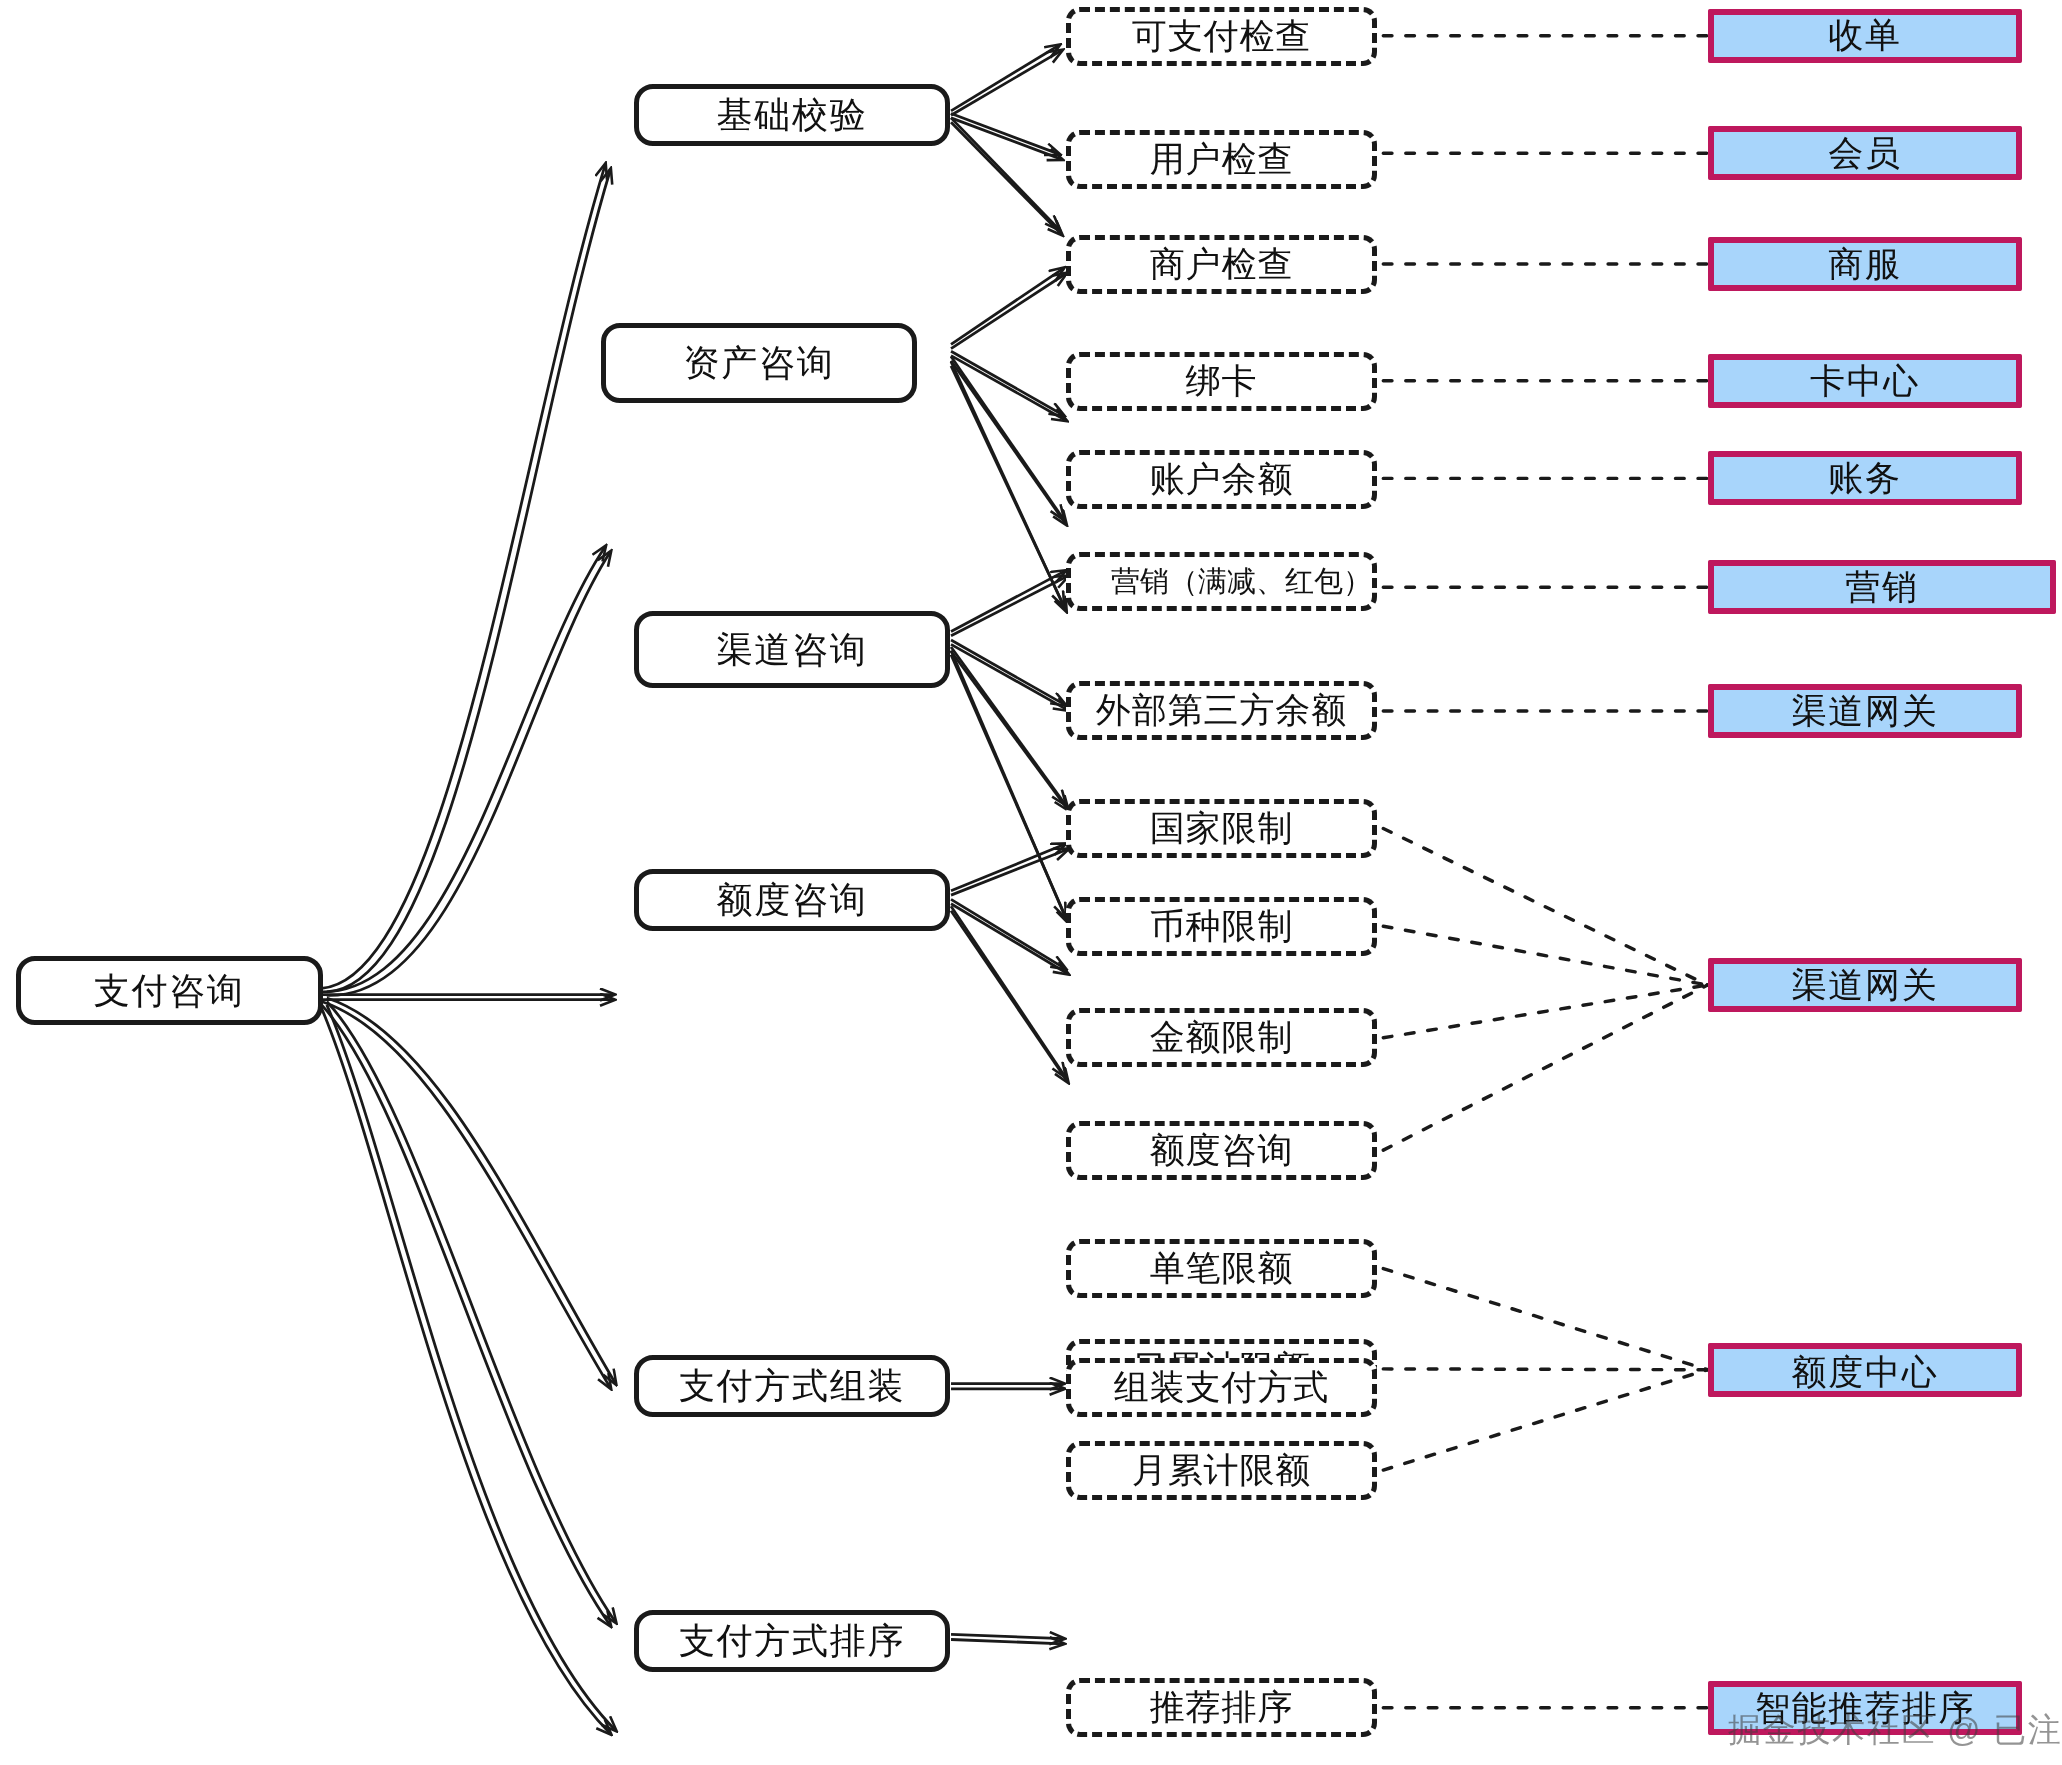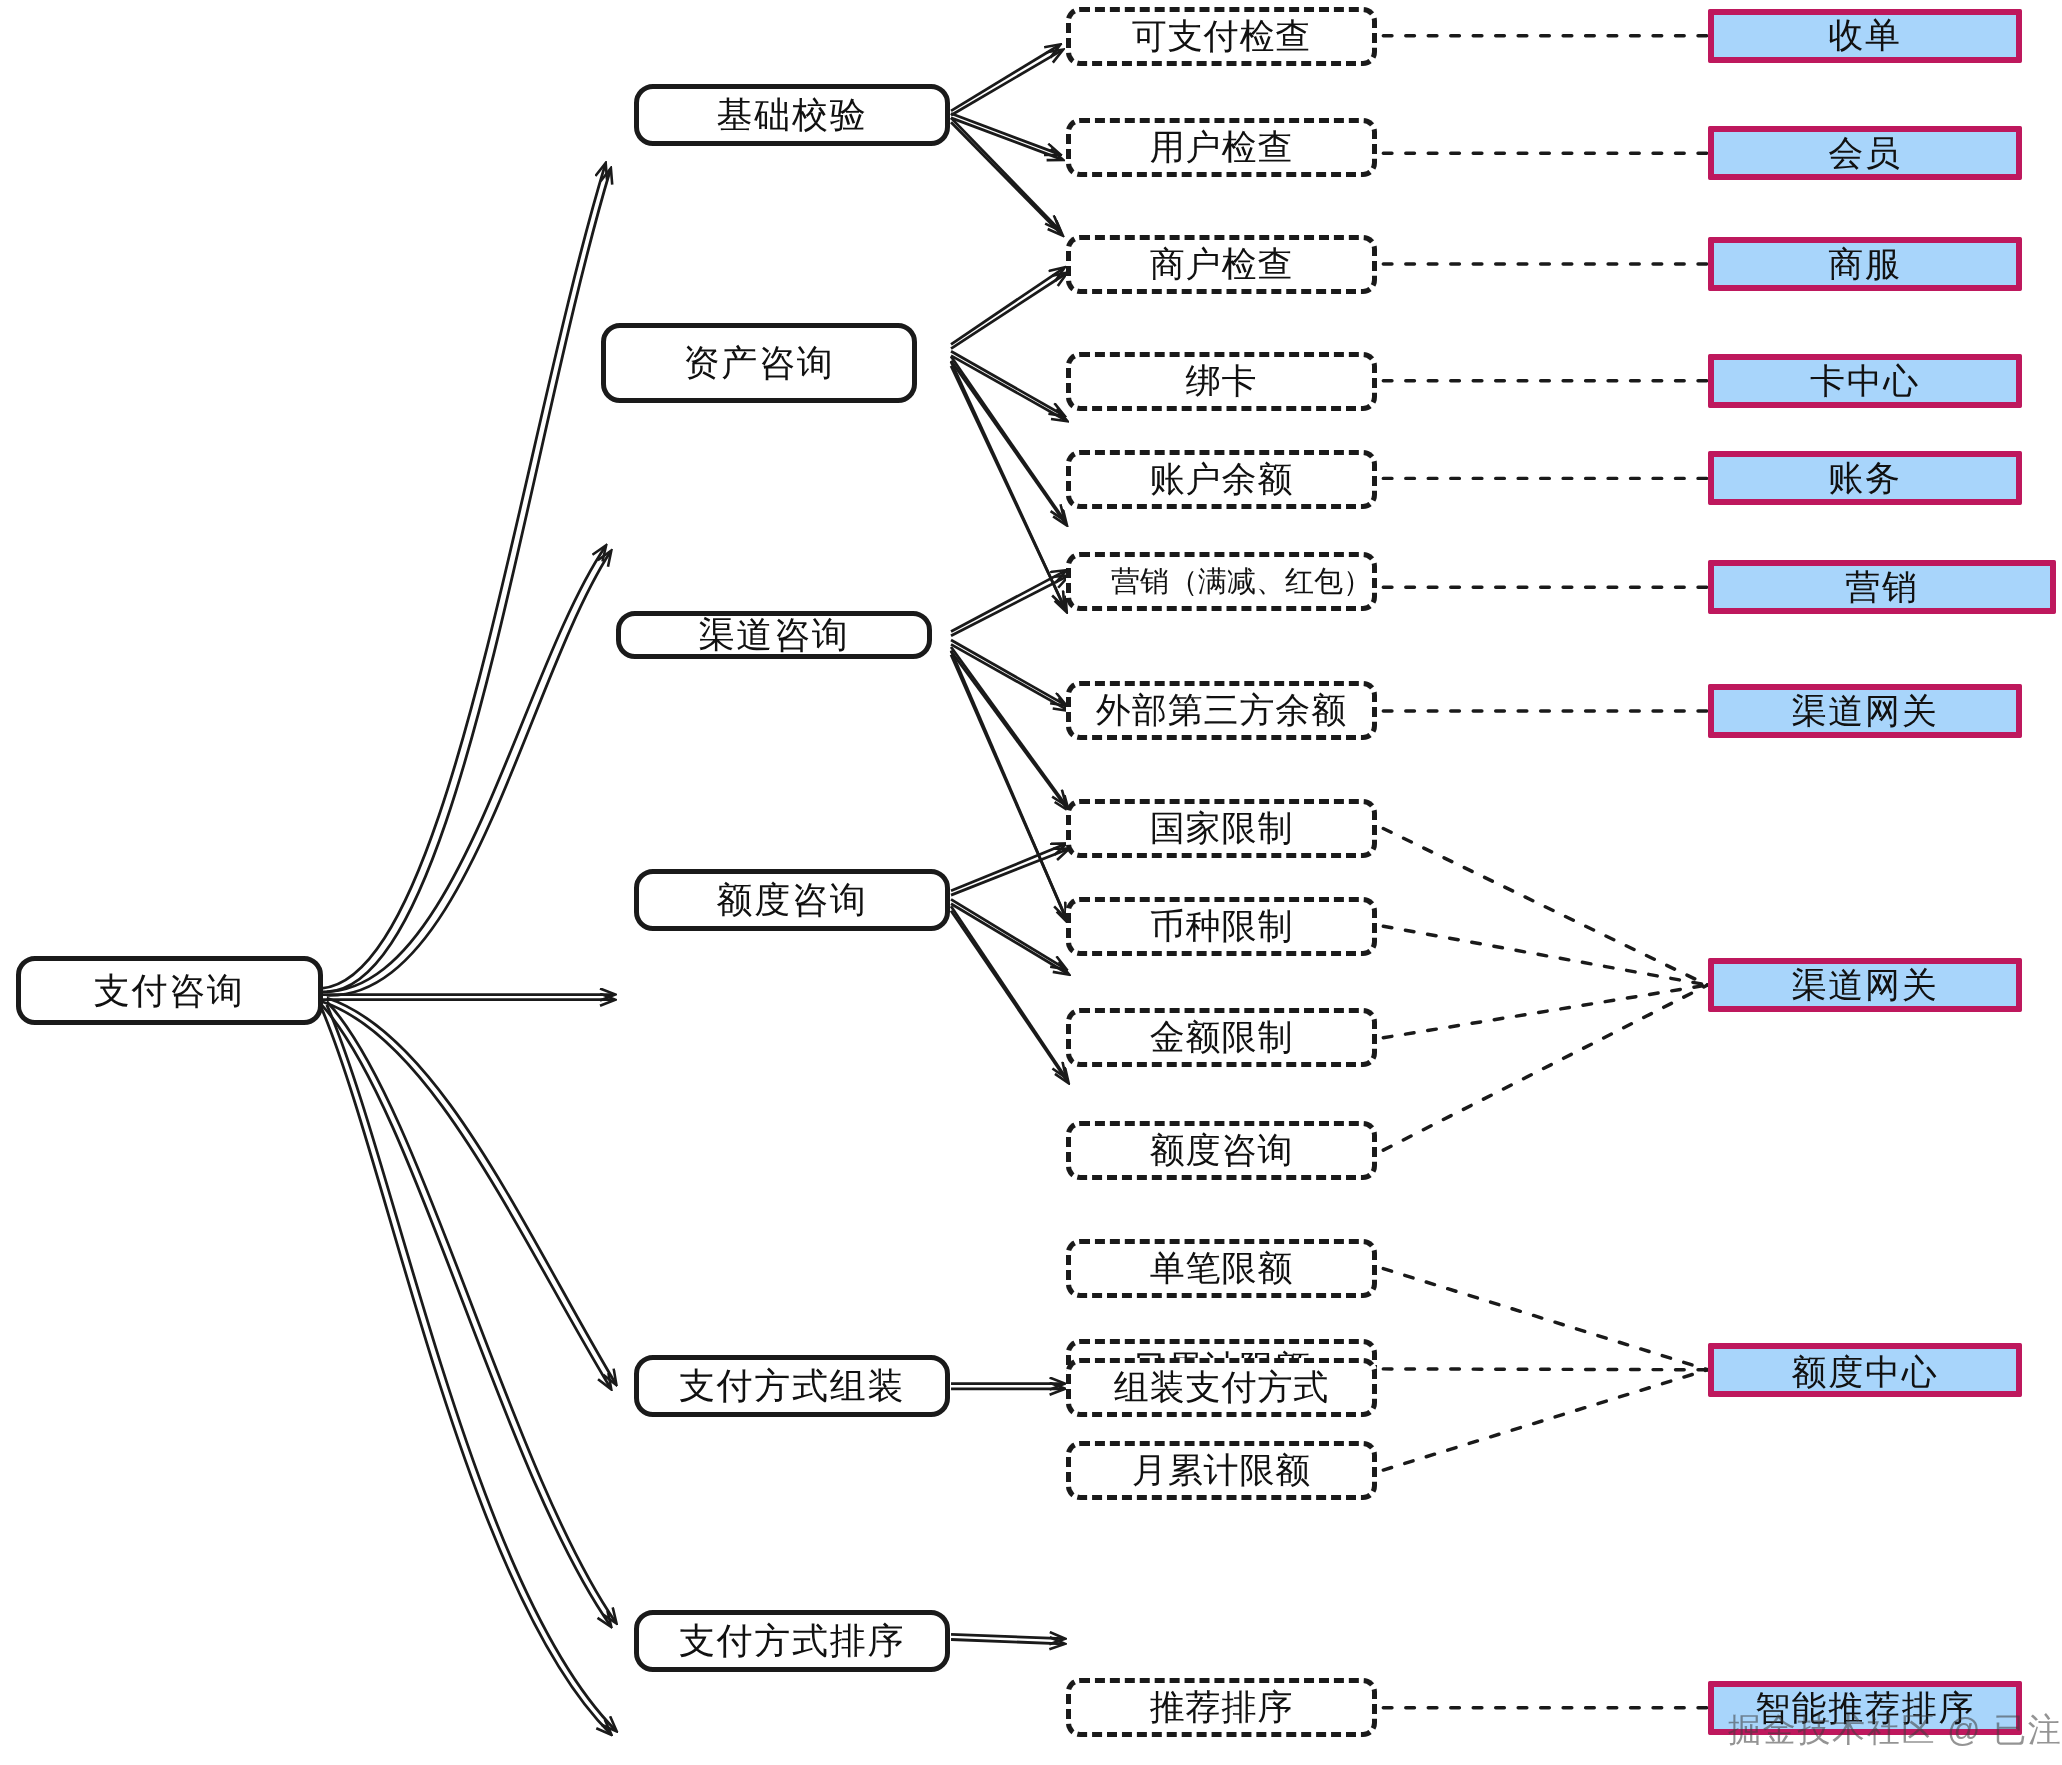--- a/index.html
+++ b/index.html
@@ -169,37 +169,37 @@
   <div class="node rounded" style="left:15.6px; top:956px; width:307px; height:69px;">
     <span>支付咨询</span>
   </div>
 
   <div class="node rounded" style="left:634px; top:84px; width:316px; height:62px;">
     <span>基础校验</span>
   </div>
   <div class="node rounded" style="left:601px; top:323px; width:316px; height:80px;">
     <span>资产咨询</span>
   </div>
-  <div class="node rounded" style="left:616px; top:611px; width:316px; height:48px;">
+  <div class="node rounded" style="left:634px; top:611px; width:316px; height:77px;">
     <span>渠道咨询</span>
   </div>
   <div class="node rounded" style="left:634px; top:869px; width:316px; height:62px;">
     <span>额度咨询</span>
   </div>
   <div class="node rounded" style="left:634px; top:1355px; width:316px; height:62px;">
     <span>支付方式组装</span>
   </div>
   <div class="node rounded" style="left:634px; top:1610px; width:316px; height:62px;">
     <span>支付方式排序</span>
   </div>
 
   <div class="node dashed" style="left:1066px; top:7px; width:311px; height:59px;">
     <span>可支付检查</span>
   </div>
-  <div class="node dashed" style="left:1066px; top:118px; width:311px; height:59px;">
+  <div class="node dashed" style="left:1066px; top:130px; width:311px; height:59px;">
     <span>用户检查</span>
   </div>
   <div class="node dashed" style="left:1066px; top:235px; width:311px; height:59px;">
     <span>商户检查</span>
   </div>
 
   <div class="node dashed" style="left:1066px; top:352px; width:311px; height:59px;">
     <span>绑卡</span>
   </div>
   <div class="node dashed" style="left:1066px; top:450px; width:311px; height:59px;">

